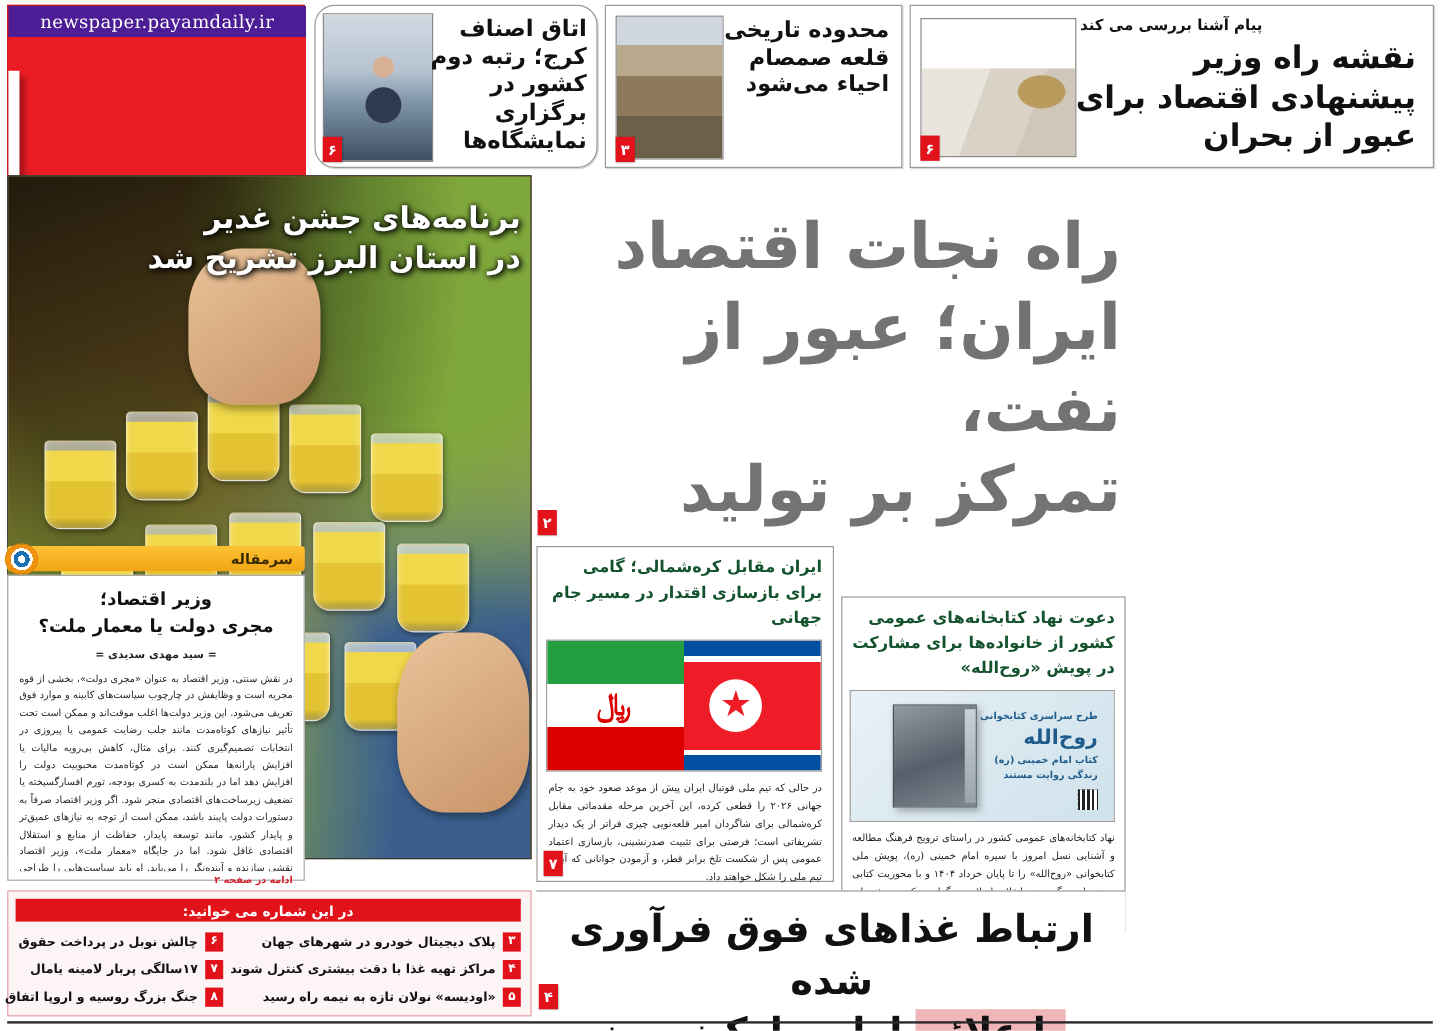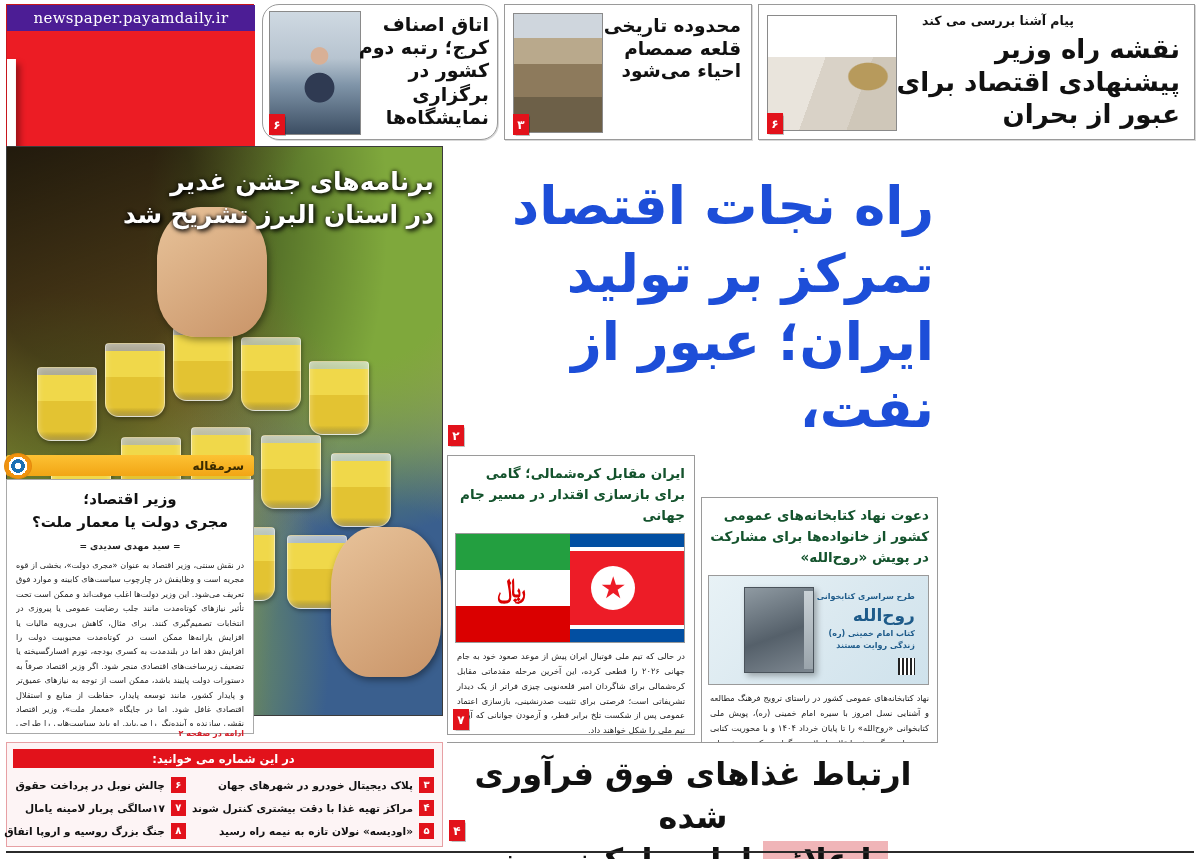--- a/index.html
+++ b/index.html
@@ -82,21 +82,21 @@
   #teaser-karaj .tz-photo { left: 6px; top: 6px; width: 92px; height: 124px; }
   #teaser-karaj .pagebadge { left: 6px; bottom: 4px; }
 
   #teaser-qaleh { left: 504px; top: 4px; width: 248px; height: 136px; }
   #teaser-qaleh .tz-title { right: 10px; top: 10px; width: 138px; font-size: 18.5px; }
   #teaser-qaleh .tz-photo { left: 8px; top: 8px; width: 90px; height: 120px; }
   #teaser-qaleh .pagebadge { left: 8px; bottom: 4px; }
 
   #teaser-roadmap { left: 758px; top: 4px; width: 437px; height: 136px; }
   #teaser-roadmap .tz-kicker {
-    position: absolute; right: 120px; top: 8px; width: 196px; text-align: right;
+    position: absolute; right: 120px; top: 8px; width: 196px; text-align: center;
     font-size: 12.5px; font-weight: 700; color: #111;
   }
   #teaser-roadmap .tz-title { right: 14px; top: 28px; width: 302px; font-size: 26px; line-height: 1.25; }
   #teaser-roadmap .tz-photo { left: 8px; top: 10px; width: 130px; height: 116px; }
   #teaser-roadmap .pagebadge { left: 8px; bottom: 5px; }
 
   
   .ph-karaj { width:100%; height:100%;
     background:
       radial-gradient(circle at 55% 62%, #2f3a52 0 16%, rgba(0,0,0,0) 17%),
@@ -112,21 +112,21 @@
       background: radial-gradient(ellipse at center,#b79a5c 0 48%, rgba(0,0,0,0) 52%); }
 
   
   #main-headline { position: absolute; right: 262px; top: 146px; width: 492px; height: 300px; }
   #main-headline .kicker {
     position: absolute; right: 2px; top: 2px; width: 488px; text-align: center;
     font-size: 14.5px; font-weight: 700; color: #111; letter-spacing: -.2px;
   }
   #main-headline .hl {
     position: absolute; right: 4px; top: 26px; width: 480px;
-    font-size: 53px; font-weight: 700; line-height: 1.28; color: #1d4ed8;
+    font-size: 53px; font-weight: 700; line-height: 1.28; color: #737373;
     text-align: right; letter-spacing: -2px;
   }
   #main-headline .pagebadge { left: 2px; bottom: 0px; }
 
   
   #main-photo {
     position: absolute; left: 6px; top: 146px; width: 437px; height: 570px;
     border: 1px solid #3b3b3b; overflow: hidden; background:#7a5c24;
   }
   .ph-sharbat { position:absolute; inset:0;
@@ -287,22 +287,22 @@
         <div class="ph-ministry"></div>
       </div>
     <div class="tz-kicker">پیام آشنا بررسی می کند</div>
     <div class="tz-title">نقشه راه وزیر پیشنهادی اقتصاد برای عبور از بحران</div>
     <div class="pagebadge">۶</div>
   </div>
 
   <div id="main-headline">
     <div class="hl">
       <div>راه نجات اقتصاد</div>
+      <div>ایران؛ عبور از نفت،</div>
       <div>تمرکز بر تولید</div>
-      <div>ایران؛ عبور از نفت،</div>
     </div>
     <div class="pagebadge">۲</div>
   </div>
 
   <div id="main-photo">
     <div class="ph-sharbat">
       <div class="cups">
         <div class="cup" style="left:6px;  top:40px;"></div>
         <div class="cup" style="left:74px; top:16px;"></div>
         <div class="cup" style="left:142px;top:0px;"></div>

